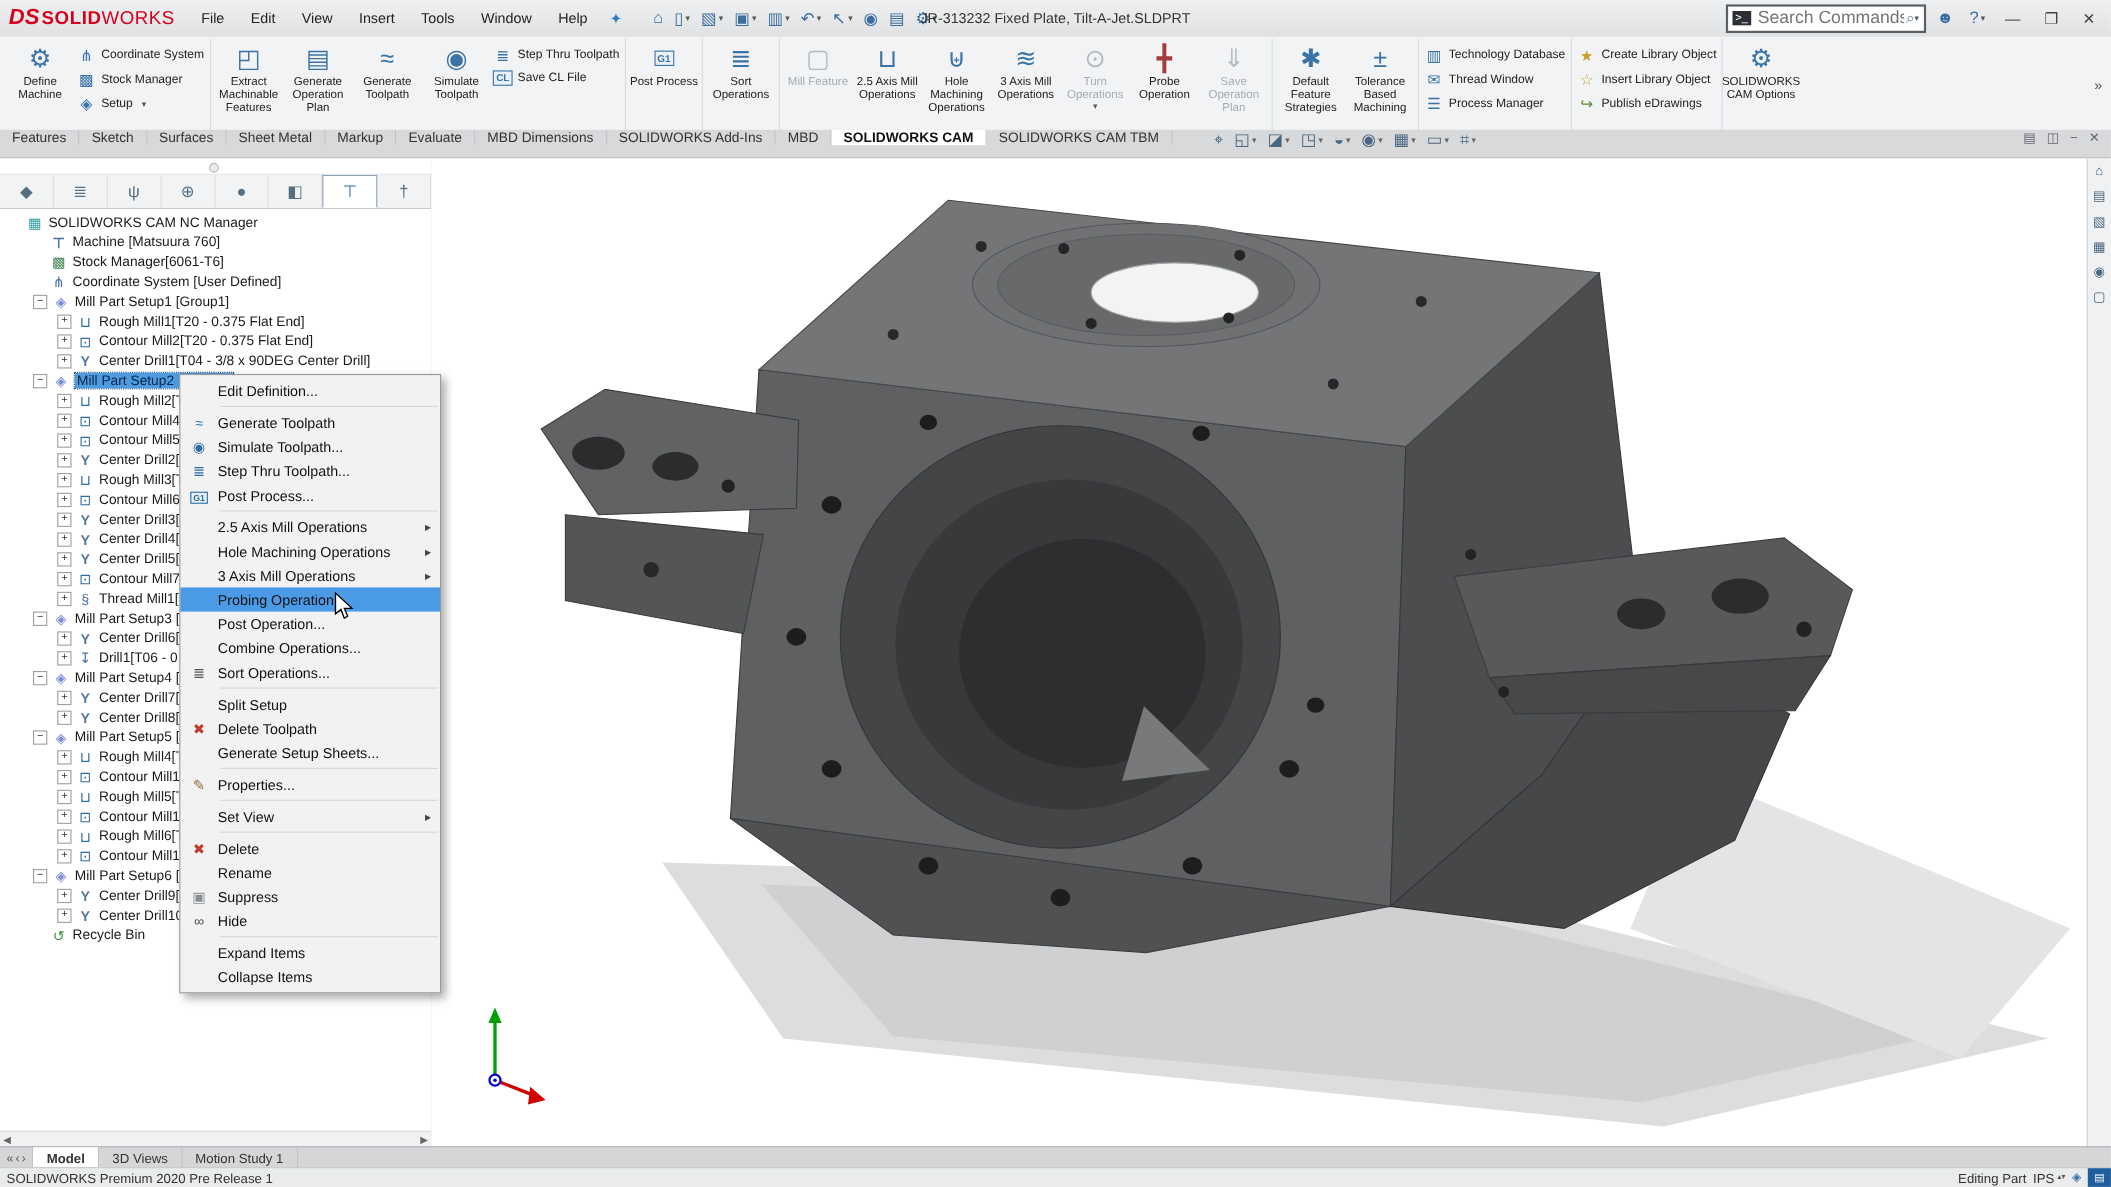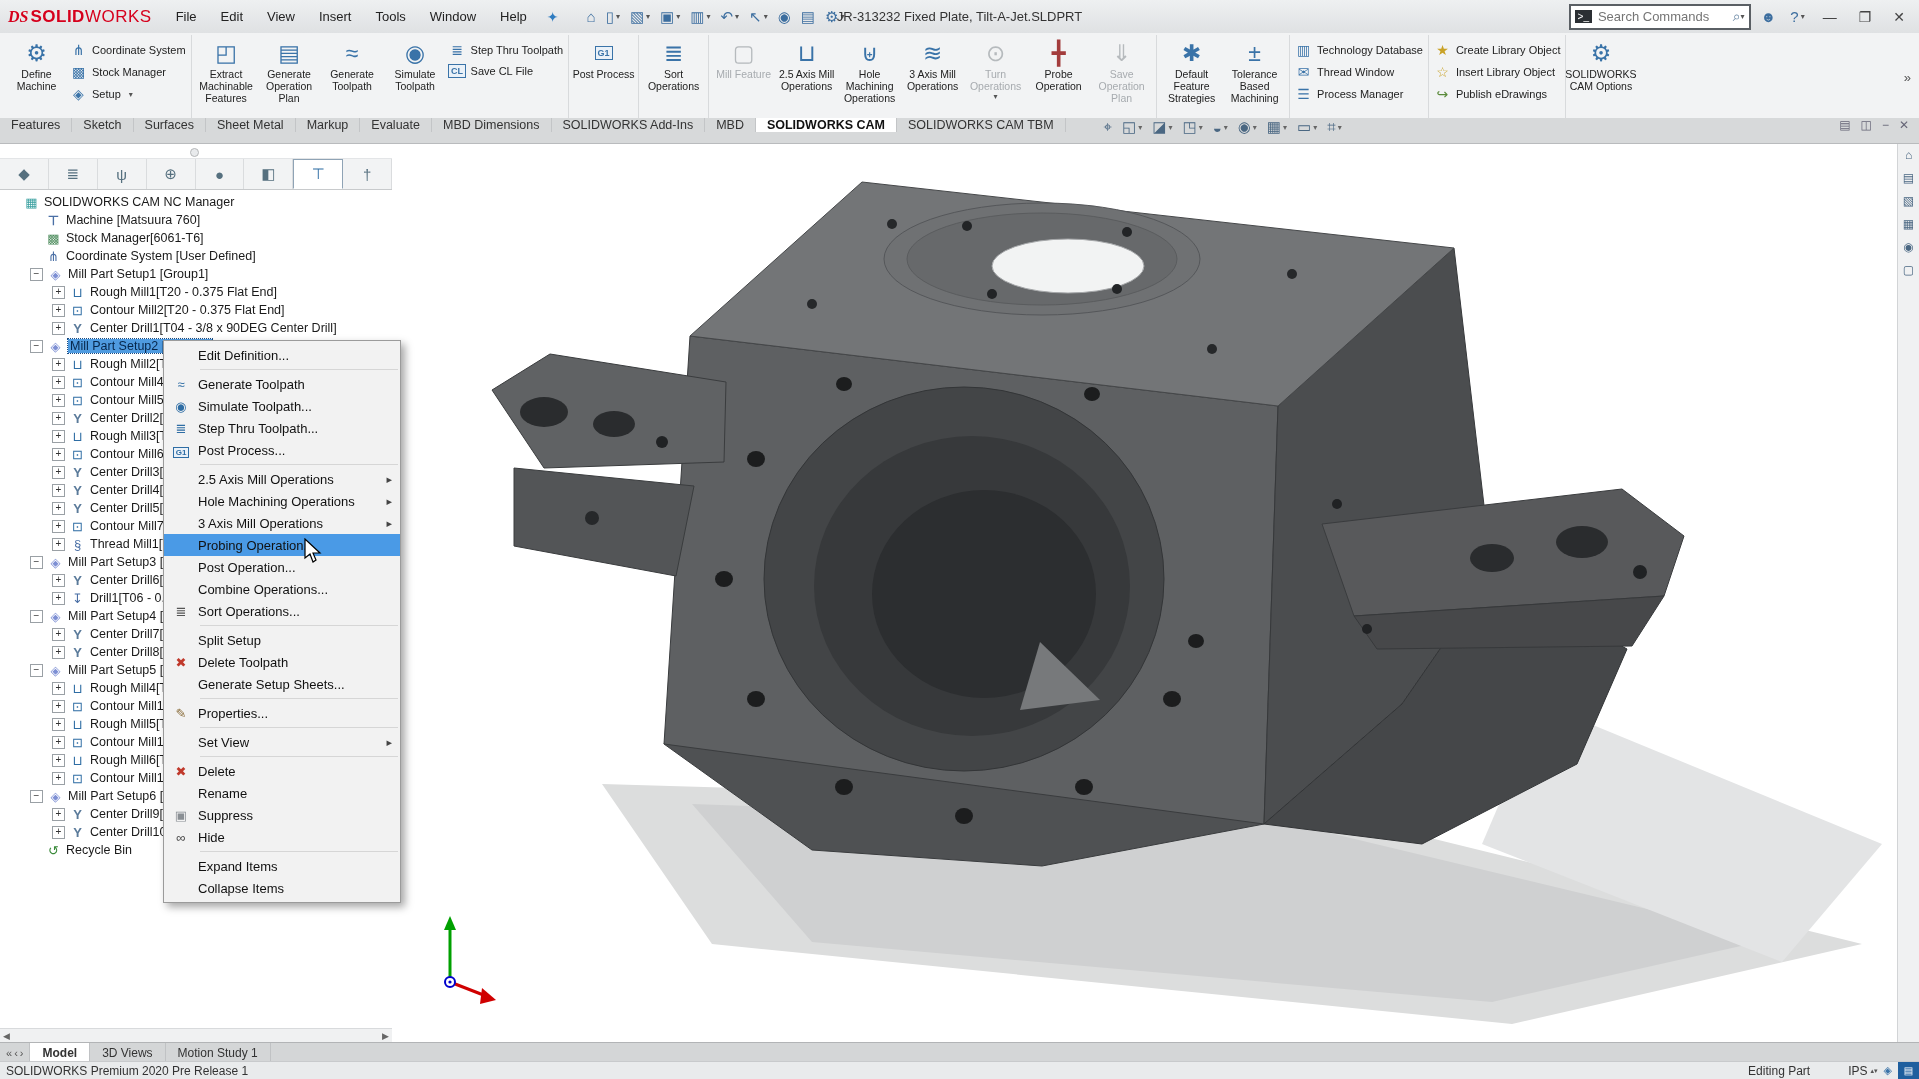--- a/index.html
+++ b/index.html
@@ -3,34 +3,34 @@
 <meta charset="utf-8">
 <style>
   html,body{margin:0;padding:0;background:#fff;}
   body{width:1919px;height:1079px;position:relative;overflow:hidden;
        font-family:"Liberation Sans",sans-serif;color:#1a1a1a;-webkit-font-smoothing:antialiased;}
   .abs{position:absolute;}
   
   .titlebar{top:0;left:0;right:0;height:33px;background:linear-gradient(#eef0f1,#dfe1e3);
     border-bottom:1px solid #c3c5c7;display:flex;align-items:center;font-size:13px;}
   .logo{display:flex;align-items:baseline;margin:0 14px 0 8px;white-space:nowrap;}
-  .logo .ds{color:#d6001c;font-weight:bold;font-style:italic;font-size:16px;margin-right:2px;font-family:Liberation Serif, serif;}
+  .logo .ds{color:#d6001c;font-weight:bold;font-style:italic;font-size:20px;margin-right:2px;}
   .logo .brand{color:#d6001c;font-size:17px;letter-spacing:.5px;}
   .logo .brand b{font-weight:bold;}
   .menubar{display:flex;gap:4px;}
   .menu-item{padding:4px 10px;color:#222;}
   .pin{color:#2f7cc0;font-size:14px;margin:0 10px;}
   .qat{display:flex;align-items:center;gap:2px;margin-left:14px;}
   .qbtn{display:flex;align-items:center;padding:2px 4px;font-size:15px;color:#3c6e9f;}
   .qbtn .car{font-size:8px;color:#555;margin-left:2px;}
   .doc-title{position:absolute;left:0;right:0;text-align:center;font-size:13px;color:#333;pointer-events:none;}
   .tb-right{margin-left:auto;display:flex;align-items:center;gap:6px;padding-right:6px;}
   .searchbox{display:flex;align-items:center;border:2px solid #5a5f64;background:#fff;height:22px;width:170px;padding:0 4px;}
   .searchbox .cmdglyph{background:#2b2f33;color:#fff;font-size:10px;padding:1px 3px;margin-right:4px;}
-  .searchbox input{border:none;outline:none;flex:1;font-size:13px;color:#777;width:80px;font-family:"Liberation Sans",sans-serif;background:transparent;}
+  .searchbox input{border:none;outline:none;flex:1;font-size:16px;color:#777;width:80px;font-family:"Liberation Sans",sans-serif;background:transparent;}
   .searchbox .mag{color:#6b89a6;font-size:14px;}
   .winbtn{font-size:14px;color:#444;padding:2px 8px;}
   
   .ribbon{top:33px;left:0;right:0;height:84px;background:#f2f3f4;border-bottom:1px solid #cdd0d2;
     display:flex;align-items:stretch;padding:2px 2px 0 2px;overflow:hidden;}
   .rgroup{display:flex;align-items:flex-start;border-right:1px solid #d8dadc;padding:1px 3px;flex:0 1 auto;min-width:0;}
   .bigs{display:flex;}
   .bigbtn{width:63px;display:flex;flex-direction:column;align-items:center;padding-top:2px;text-align:center;}
   .bigbtn .ricon{height:30px;display:flex;align-items:center;justify-content:center;font-size:23px;color:#3a73a8;}
   .bigbtn .blabel{font-size:10.5px;line-height:12px;color:#222;white-space:normal;}
@@ -128,21 +128,21 @@
   .mitem.separator{height:1px;margin:3px 2px 3px 36px;background:#d6d6d6;padding:0;}
   
   .modeltabs{left:0;right:0;bottom:17px;height:19px;background:#d4d6d7;border-top:1px solid #b2b4b6;
     display:flex;align-items:stretch;font-size:12px;}
   .navbtns{display:flex;align-items:center;gap:2px;padding:0 6px;color:#555;font-size:11px;border-right:1px solid #c0c2c4;}
   .mtab{display:flex;align-items:center;padding:0 12px;border-right:1px solid #c0c2c4;color:#333;}
   .mtab.active{background:#fff;font-weight:bold;}
   .statusbar{left:0;right:0;bottom:0;height:17px;background:#e9ebec;border-top:1px solid #c8cacc;
     display:flex;align-items:center;font-size:12px;color:#333;padding-left:6px;}
   .status-right{margin-left:auto;display:flex;align-items:center;gap:6px;}
-  .units{display:flex;align-items:center;gap:3px;margin-left:32px;}
+  .units{display:flex;align-items:center;gap:3px;}
   .units .car{font-size:7px;color:#555;line-height:6px;}
   .statusicon{font-size:11px;color:#3a73a8;}
   .websq{width:21px;height:17px;background:#1f5f9e;color:#fff;display:flex;align-items:center;justify-content:center;font-size:10px;}
   
   .cursor{left:303px;top:538px;z-index:60;pointer-events:none;}
 </style>
 </head>
 <body>
 
 <div class="abs titlebar">

